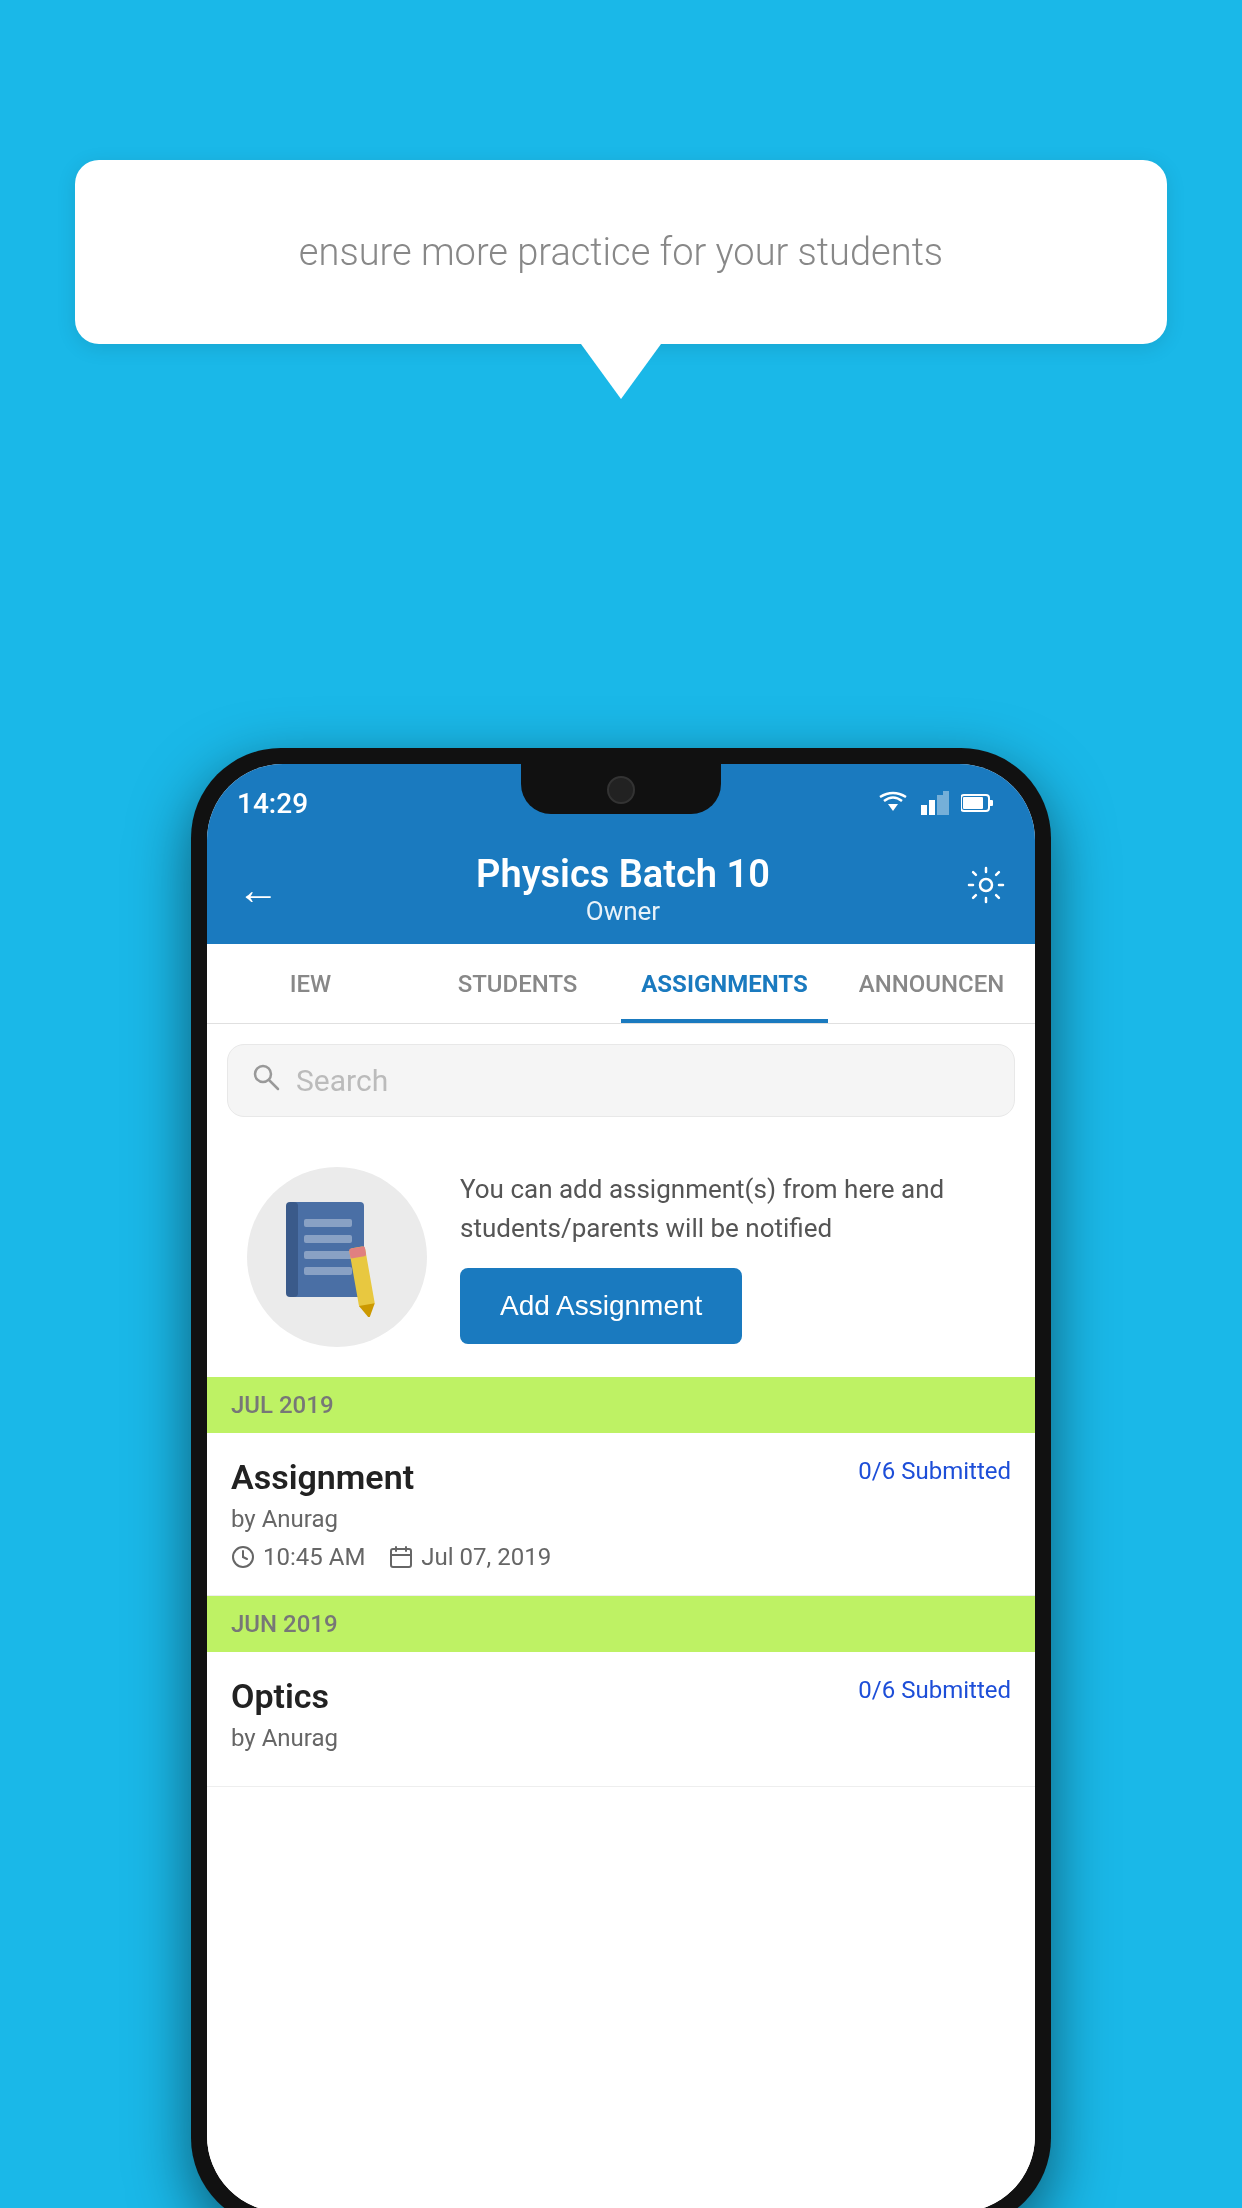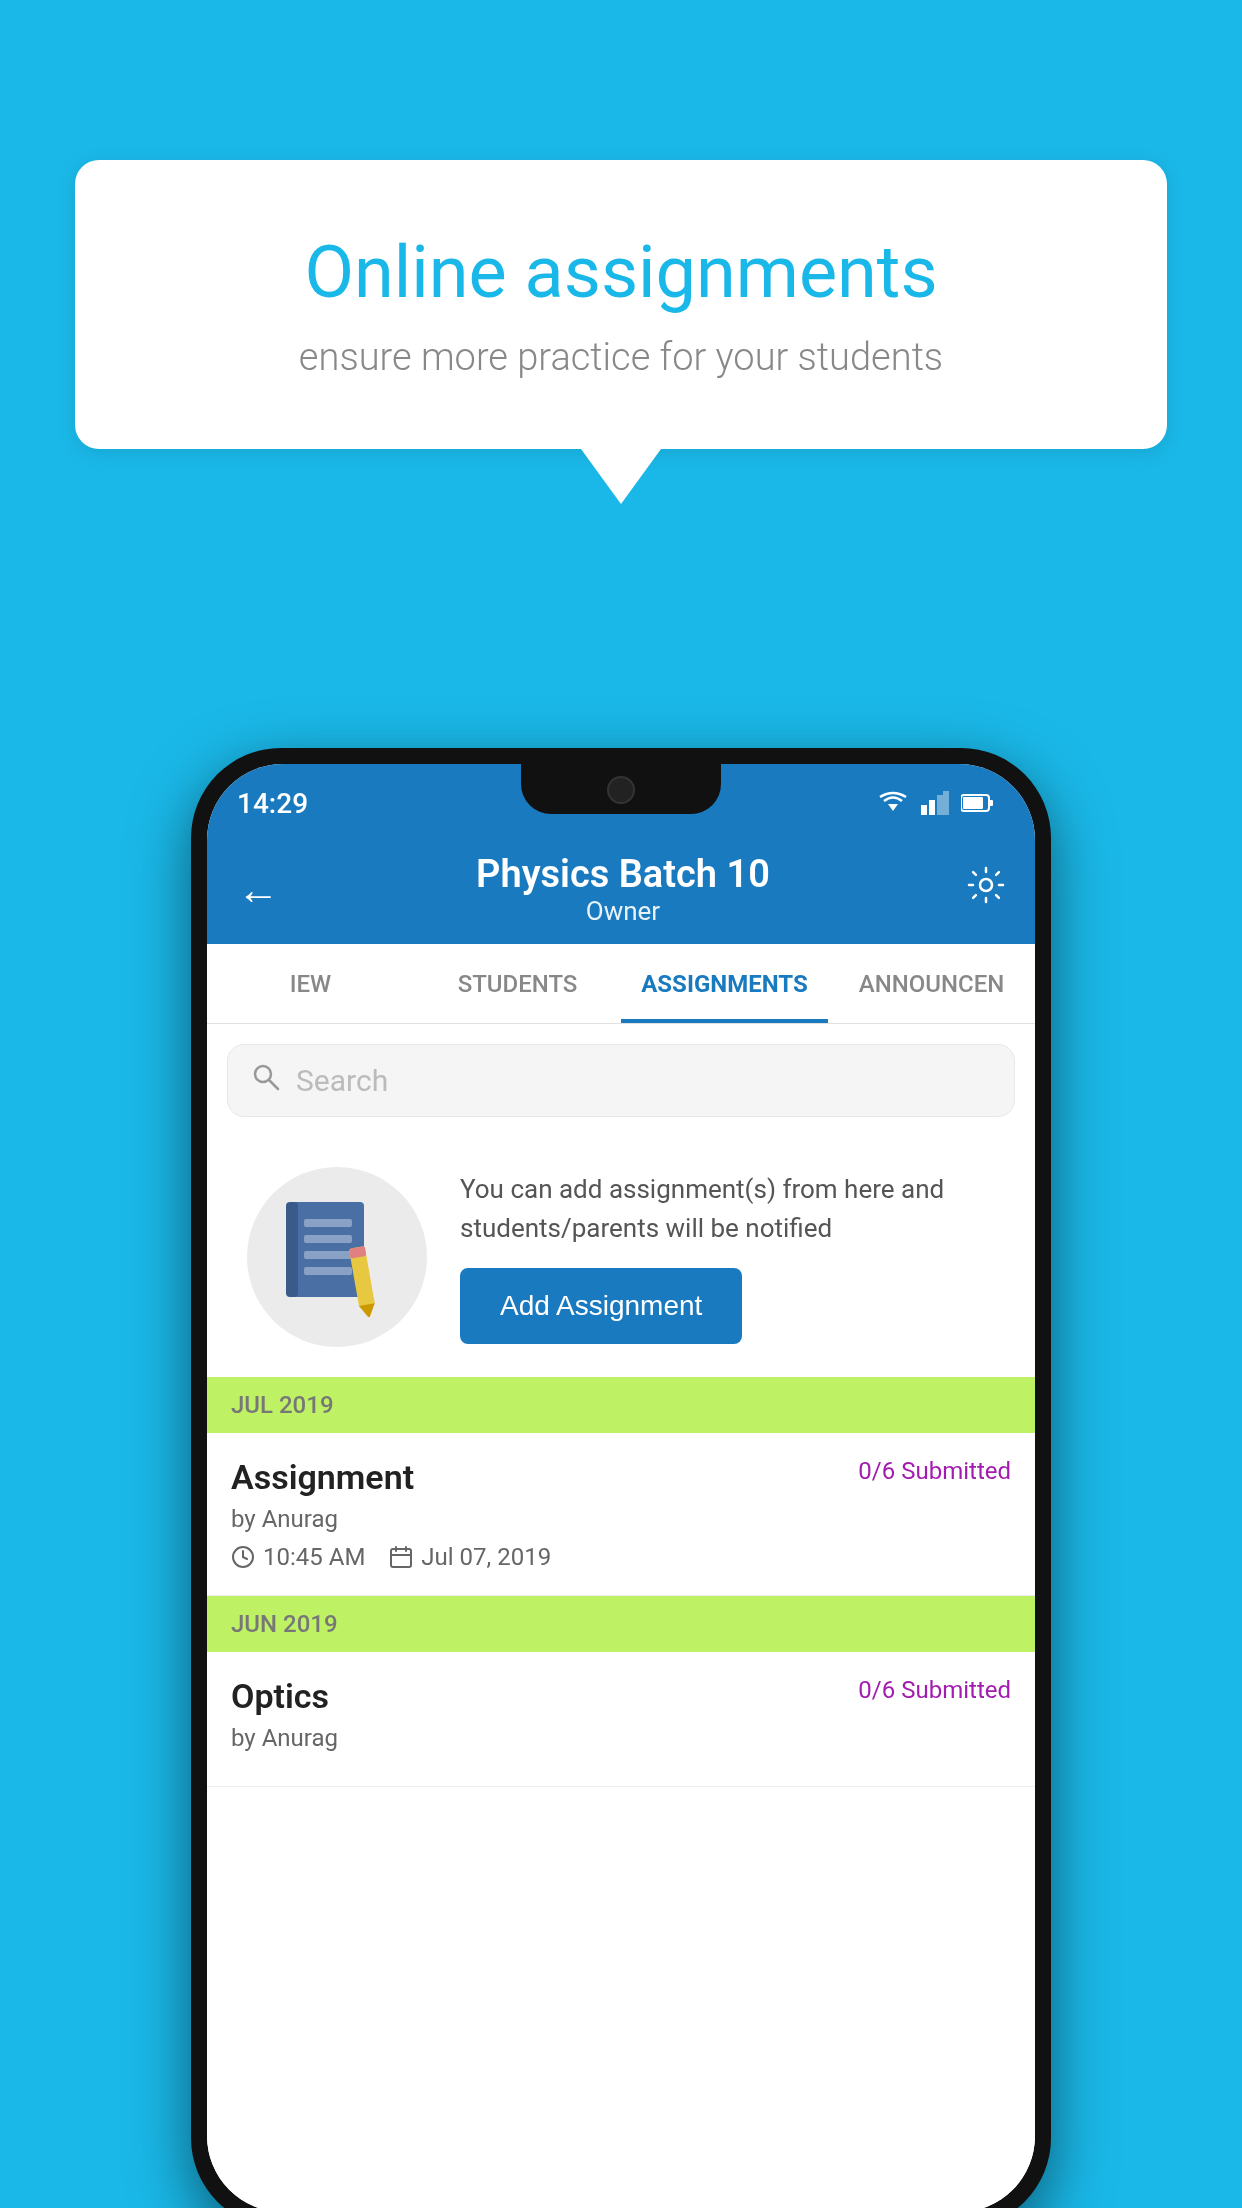--- a/index.html
+++ b/index.html
@@ -304,21 +304,21 @@
     }
 
     .assignment-title {
       font-size: 34px;
       font-weight: 600;
       color: #222;
     }
 
     .assignment-submitted {
       font-size: 24px;
-      color: #a21caf;
+      color: #1d4ed8;
     }
 
     .assignment-author {
       font-size: 24px;
       color: #666;
       margin-bottom: 10px;
     }
 
     .assignment-meta {
       display: flex;
@@ -344,21 +344,20 @@
       border-radius: 76px;
       overflow: hidden;
       background: white;
     }
   </style>
 </head>
 <body>
 
 <div class="speech-bubble-container">
   <div class="speech-bubble">
-    <div class="bubble-title">Online assignments</div>
     <div class="bubble-subtitle">ensure more practice for your students</div>
   </div>
   <div class="speech-bubble-arrow"></div>
 </div>
 
 <div class="phone-frame">
 
   <div class="phone-inner">
 
     <div class="phone-notch"></div>

